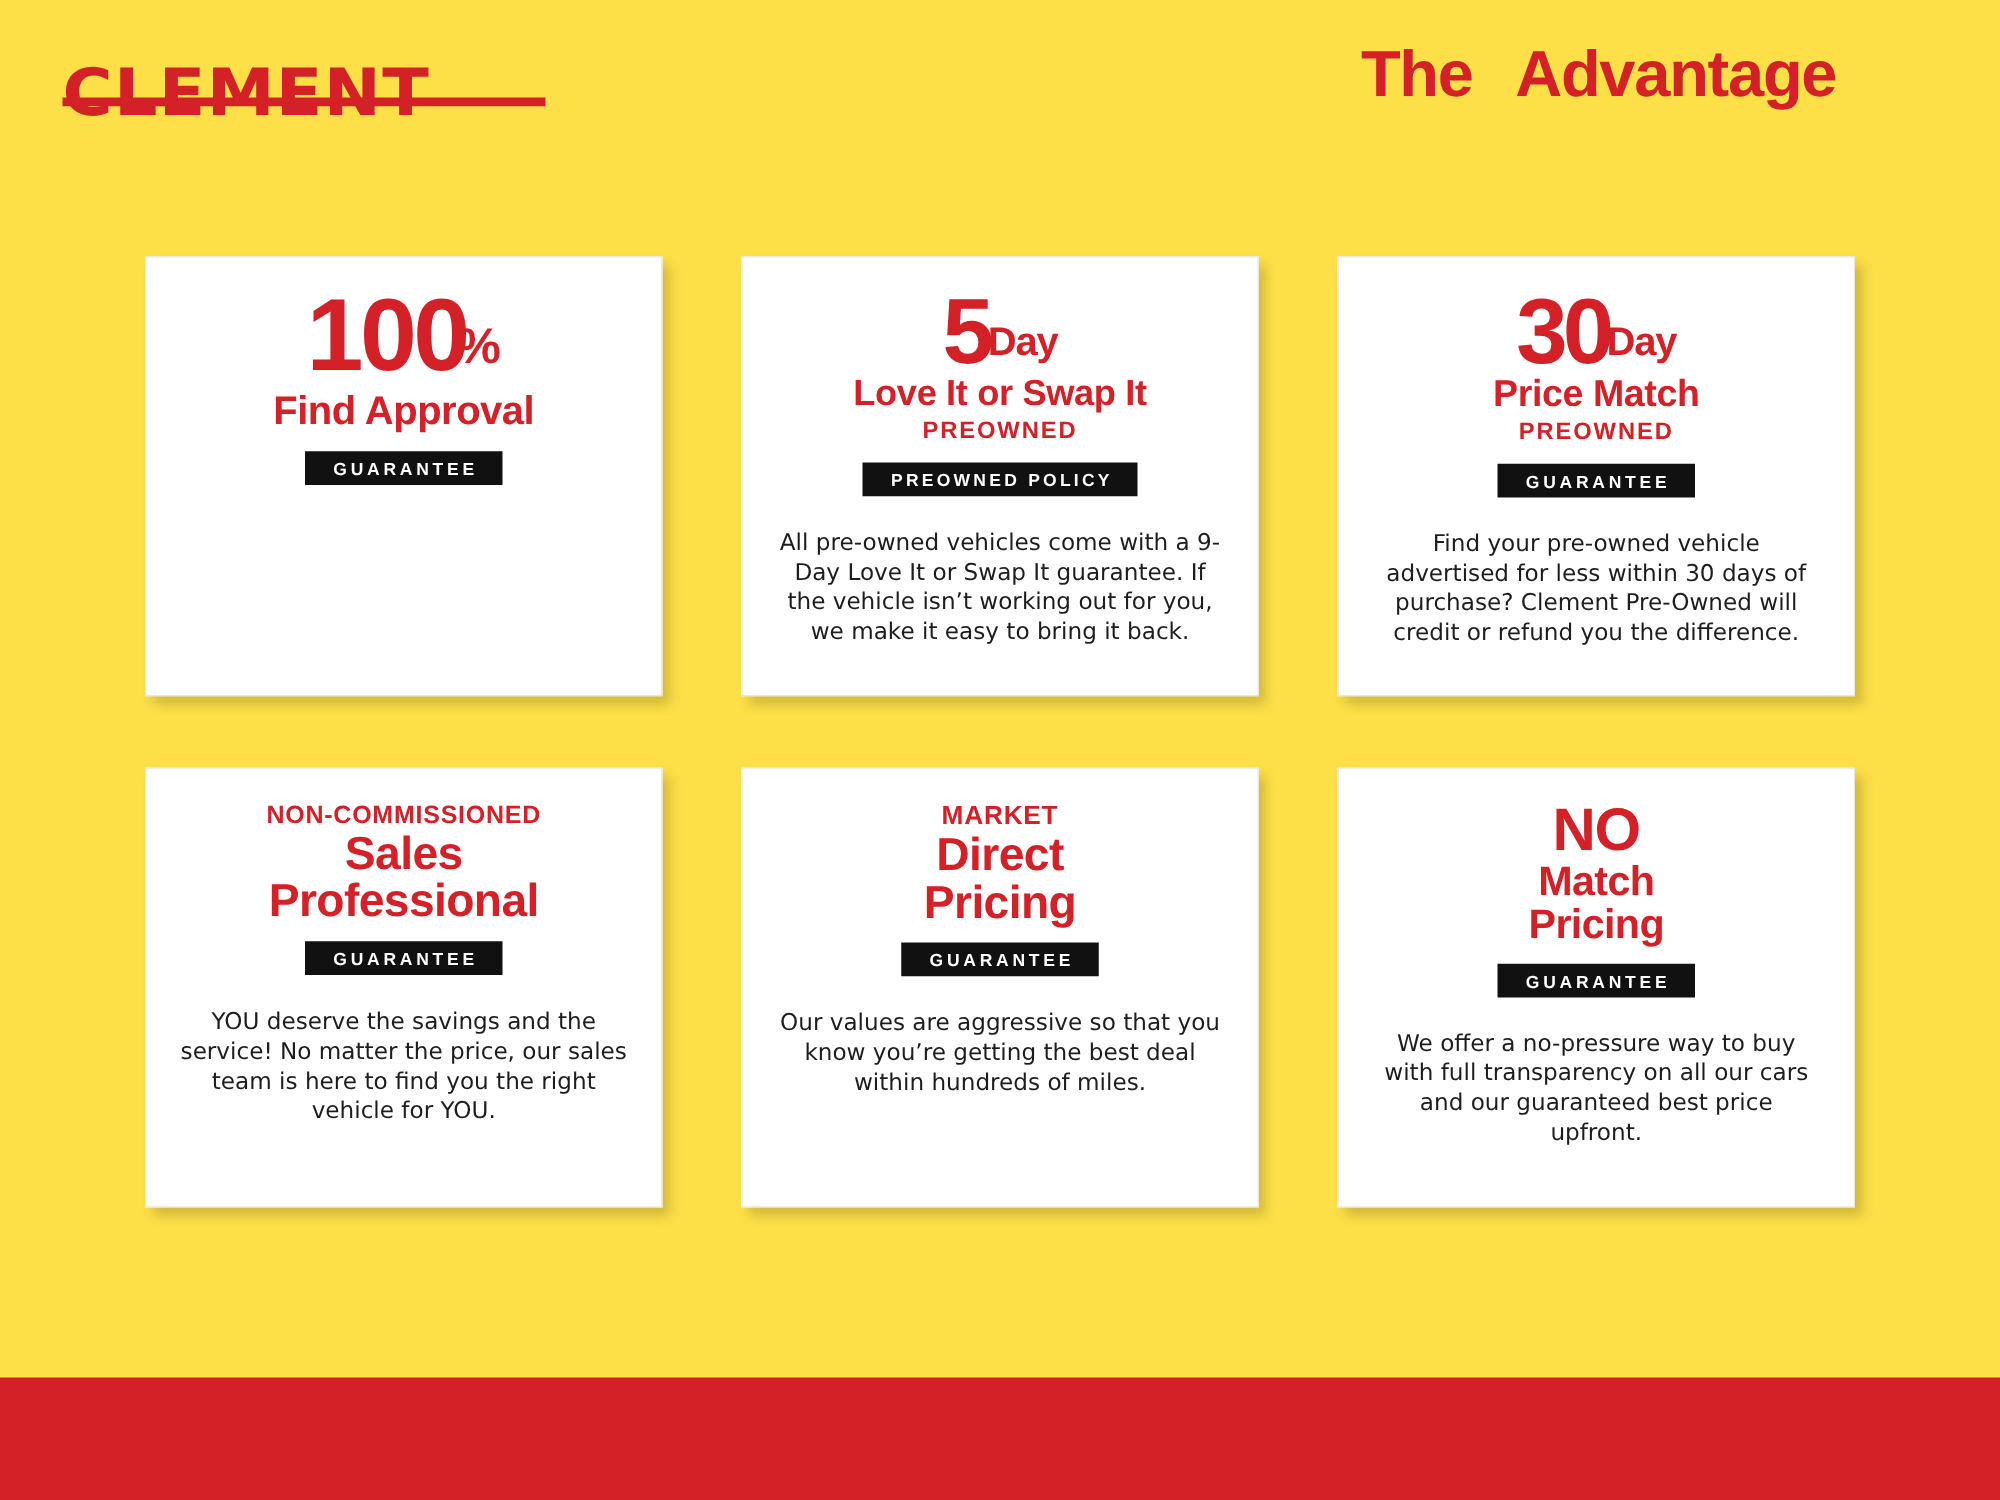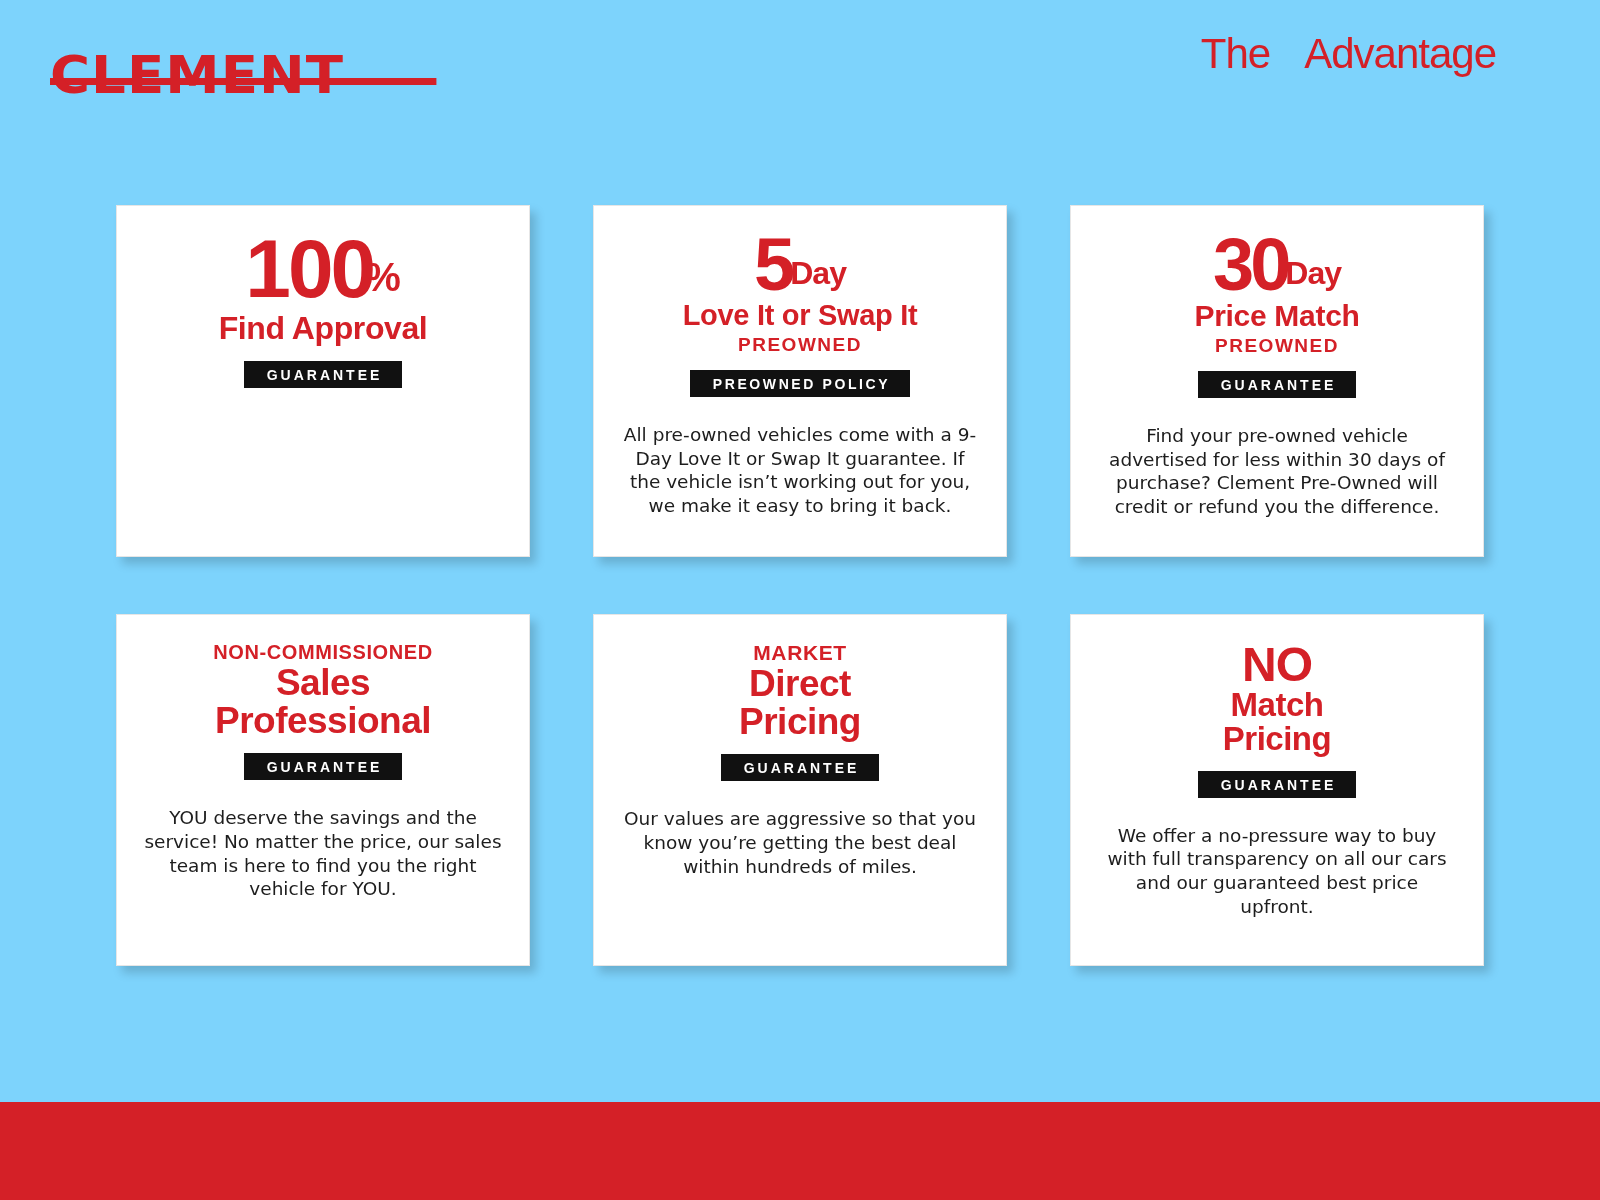--- a/index.html
+++ b/index.html
@@ -7,21 +7,21 @@
     width: 1600px;
     height: 1200px;
     background: #ffffff;
     font-family: "Liberation Sans", sans-serif;
     overflow: hidden;
   }
   .page {
     position: relative;
     width: 1600px;
     height: 1200px;
-    background: #7dd3fc;
+    background: #fde047;
   }
 
   
   .header {
     position: absolute;
     top: 0; left: 0;
     width: 1600px;
     height: 150px;
   }
   .brand-logo {
@@ -38,24 +38,24 @@
   }
   .brand-logo .bar {
     display: block;
     width: 368px;
     height: 7px;
     background: #d42027;
     margin-top: -27px;
   }
   .headline {
     position: absolute;
-    right: 104px;
+    right: 131px;
     top: 30px;
-    font-size: 42px;
-    font-weight: 400;
+    font-size: 52px;
+    font-weight: 700;
     color: #d42027;
     letter-spacing: -1px;
     white-space: nowrap;
   }
   .headline .the { margin-right: 34px; }
 
   
   .grid {
     position: absolute;
     top: 205px;

